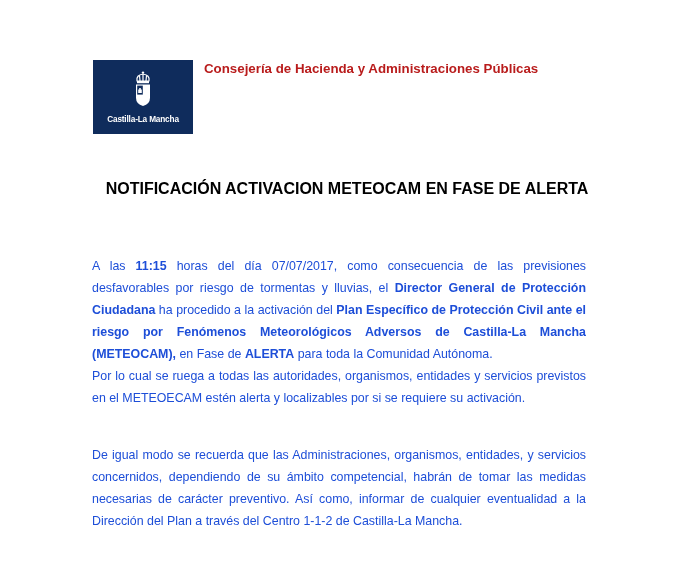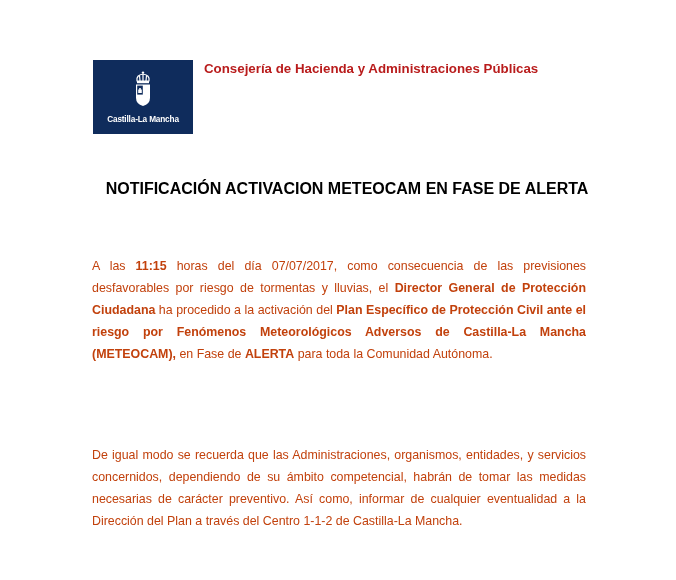--- a/index.html
+++ b/index.html
@@ -50,21 +50,21 @@
     color: #000;
     padding-left: 18px;
   }
   .body {
     position: absolute;
     left: 92px; width: 494px;
     font-size: 12.4px;
     line-height: 22px;
     text-align: justify;
     text-align-last: left;
-    color: #c2410c;
+    color: #1d4ed8;
   }
   .p1 { top: 255px; }
   .p2 { top: 444px; }
   .body p { margin: 0; }
   b { font-weight: bold; }
 </style>
 </head>
 <body>
 
 <div class="logo">
@@ -87,17 +87,18 @@
 </div>
 
 <div class="header-text">
   <div>Consejería de Hacienda y Administraciones Públicas</div>
 </div>
 
 <div class="title">NOTIFICACIÓN ACTIVACION METEOCAM  EN FASE DE ALERTA</div>
 
 <div class="body p1">
   <p><span>A las </span><b>11:15</b><span> horas del día 07/07/2017, como consecuencia de las previsiones desfavorables por riesgo de tormentas y lluvias, el  </span><b>Director General de Protección Ciudadana</b><span>  ha procedido a la activación del </span><b>Plan Específico de Protección Civil ante el riesgo por Fenómenos Meteorológicos Adversos de Castilla-La Mancha (METEOCAM),</b><span> en Fase de </span><b>ALERTA</b><span> para toda la Comunidad Autónoma.</span></p>
+  <p>Por lo cual se ruega a todas las autoridades, organismos, entidades y servicios previstos en el METEOECAM estén alerta y localizables por si se requiere su activación.</p>
 </div>
 
 <div class="body p2">
   <p>De igual modo se recuerda que las Administraciones, organismos, entidades, y servicios concernidos, dependiendo de su ámbito competencial, habrán de tomar las medidas necesarias de carácter preventivo. Así como, informar de cualquier eventualidad a la Dirección del Plan a través del Centro 1-1-2 de Castilla-La Mancha.</p>
 </div>
 
 </body></html>

